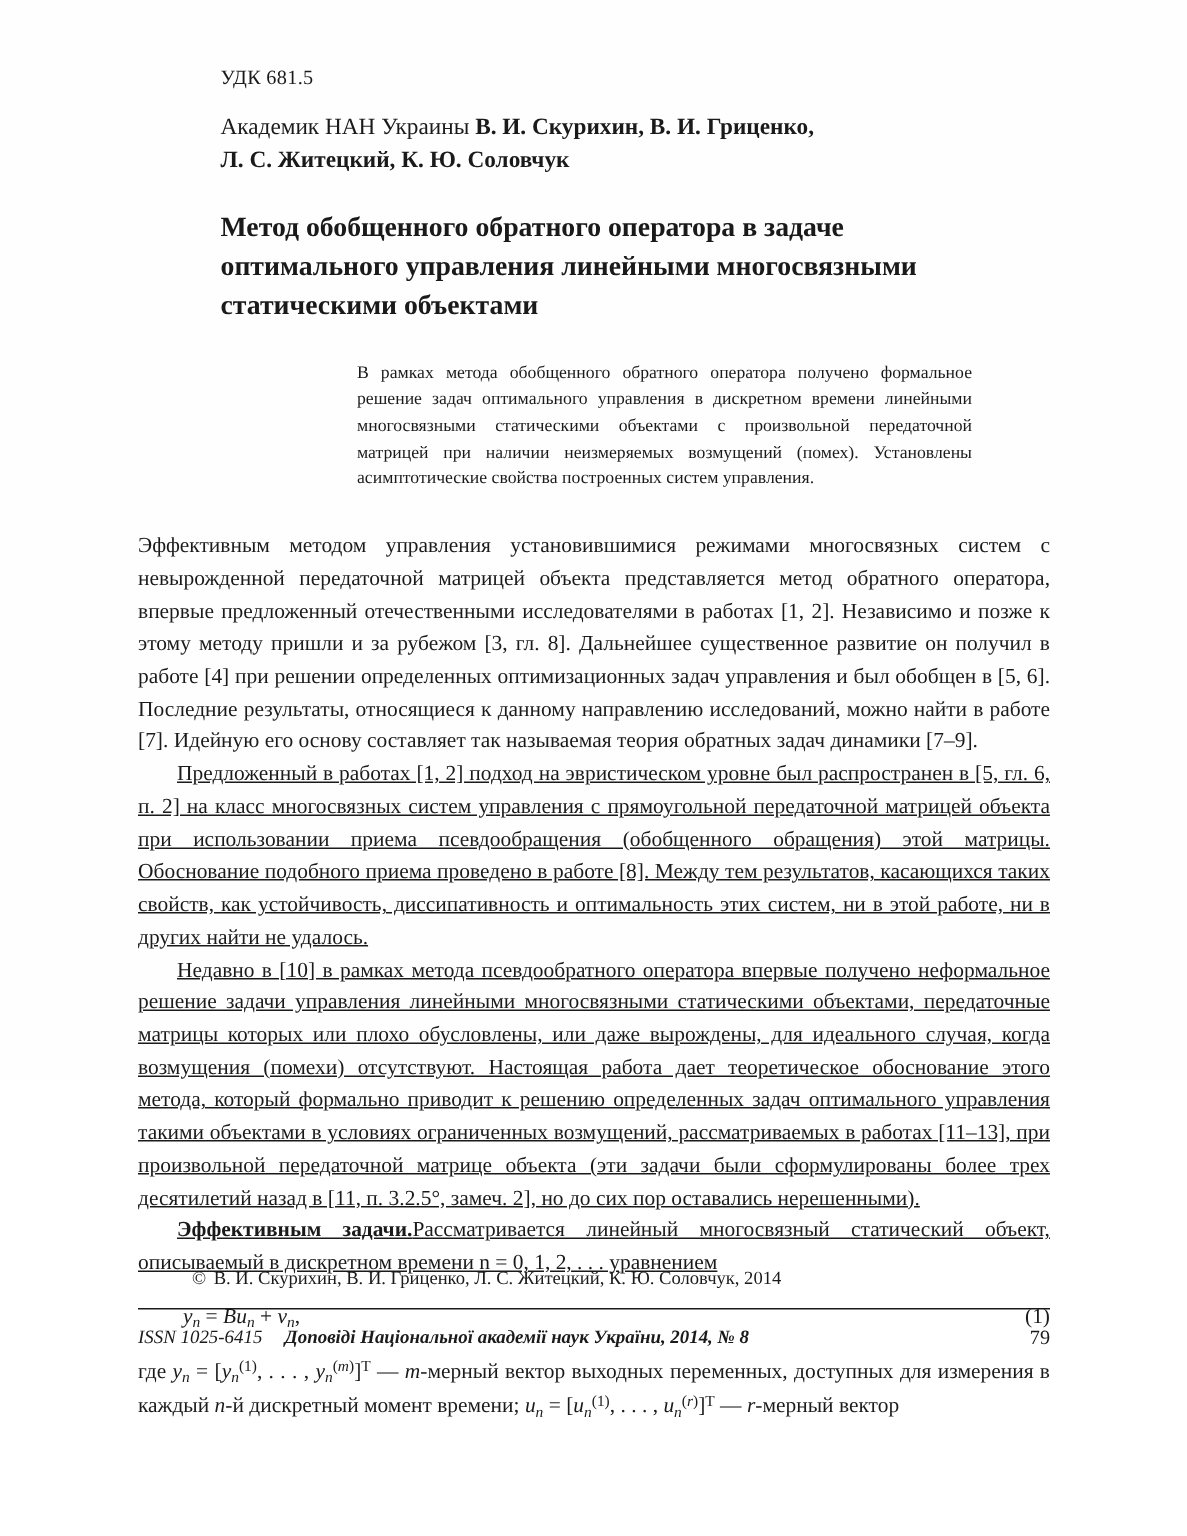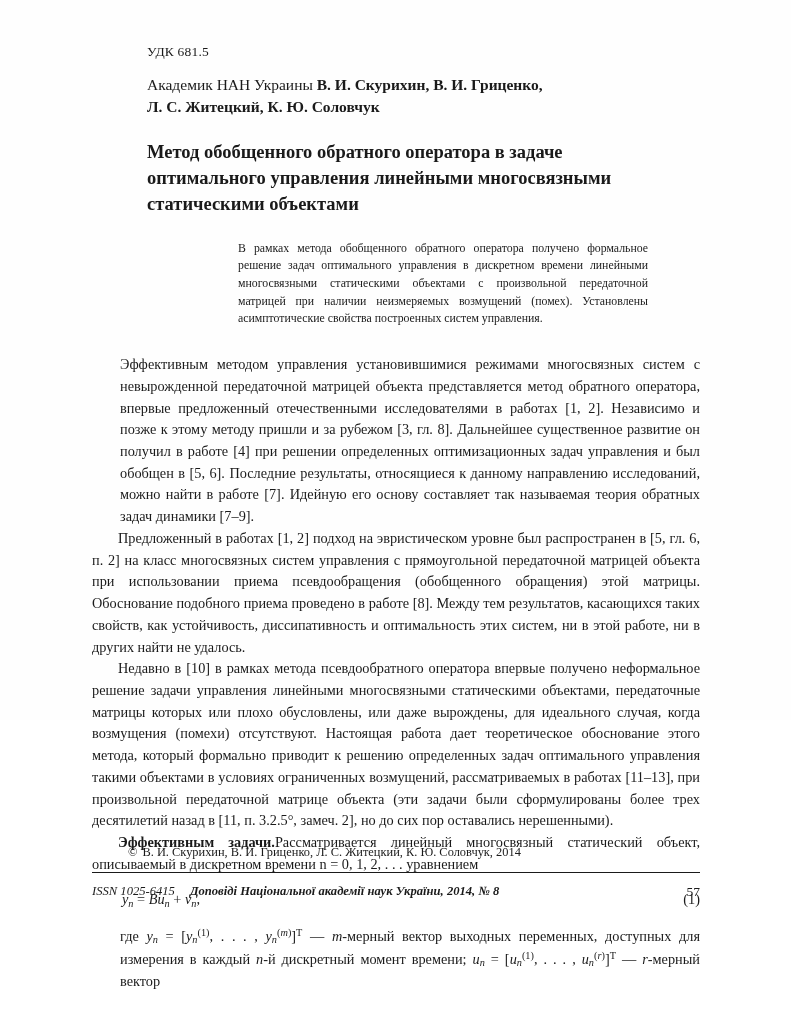--- a/index.html
+++ b/index.html
@@ -64,24 +64,24 @@
   .body-text p {
     margin: 0;
     font-size: 14.3px;
     line-height: 1.52;
     text-align: justify;
     text-justify: inter-word;
     hyphens: auto;
   }
   .body-text p.indent {
     text-indent: 26px;
+    text-decoration: underline;
   }
   .body-text p.noindent {
     text-indent: 0;
-    margin-left: 28px;
   }
   .body-text .secthead {
     font-weight: bold;
   }
 
   .formula-row {
     display: block;
     position: relative;
     margin: 16px 0 14px 0;
     height: 20px;
@@ -190,16 +190,16 @@
   </div>
 
   <div class="copyright">
     <span class="circ">©</span><span>В. И. Скурихин, В. И. Гриценко, Л. С. Житецкий, К. Ю. Соловчук, 2014</span>
   </div>
 
   <div class="rule"></div>
 
   <div class="footer">
     <span class="issn">ISSN 1025-6415</span><span class="journal">Доповiдi Нацiональної академiї наук України, 2014, № 8</span>
-    <span class="pagenum">57</span>
+    <span class="pagenum">79</span>
   </div>
 
 </div>
 
 </body></html>

